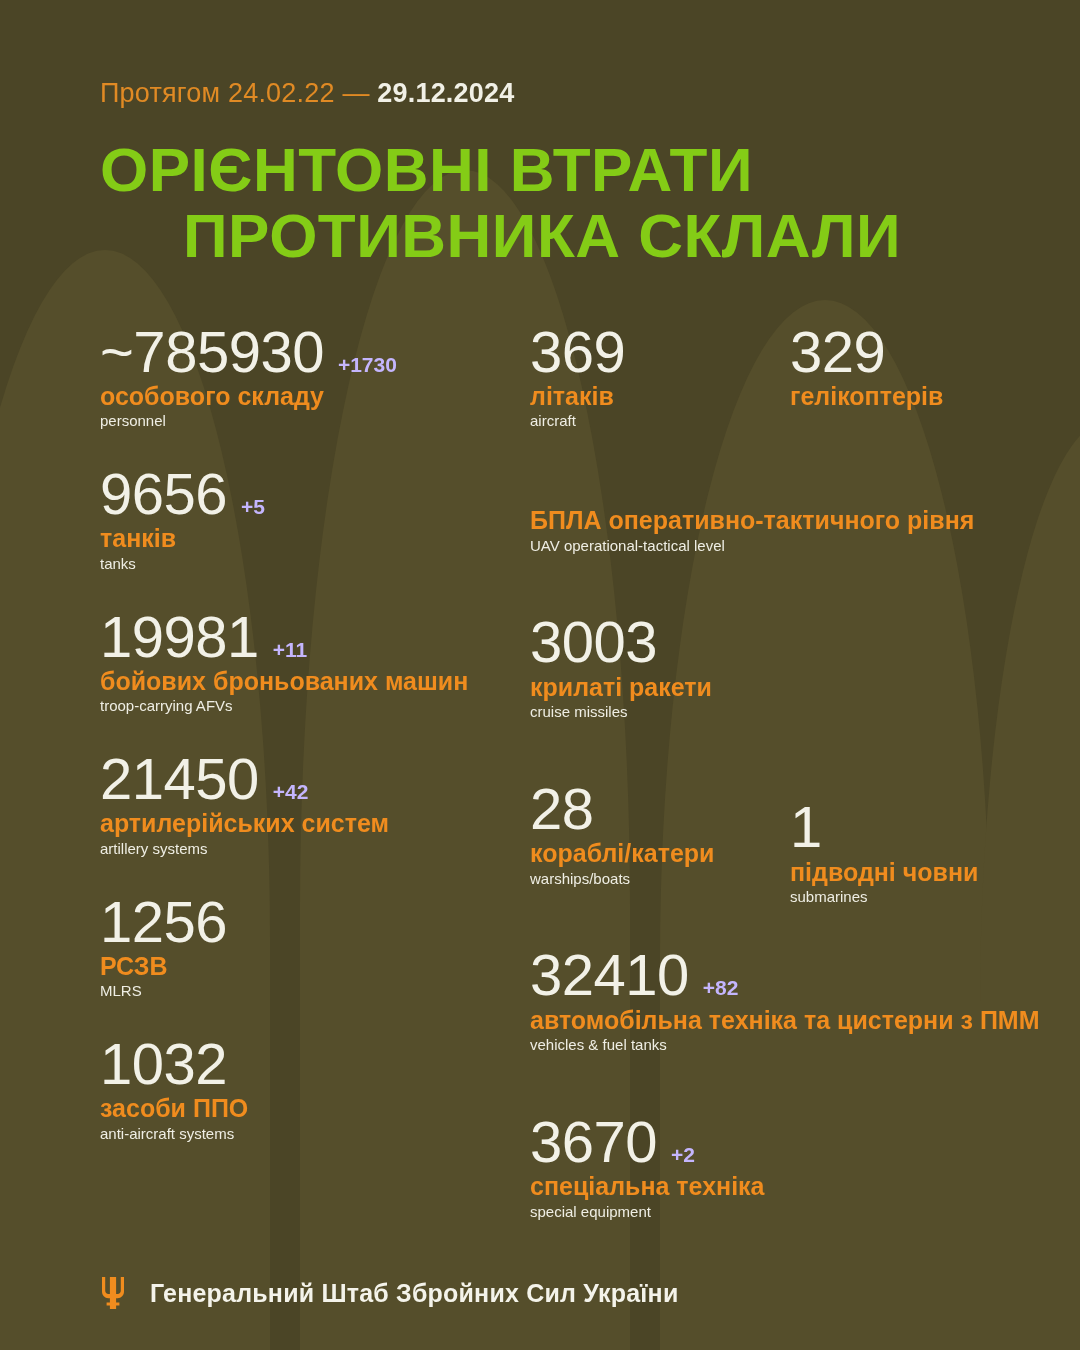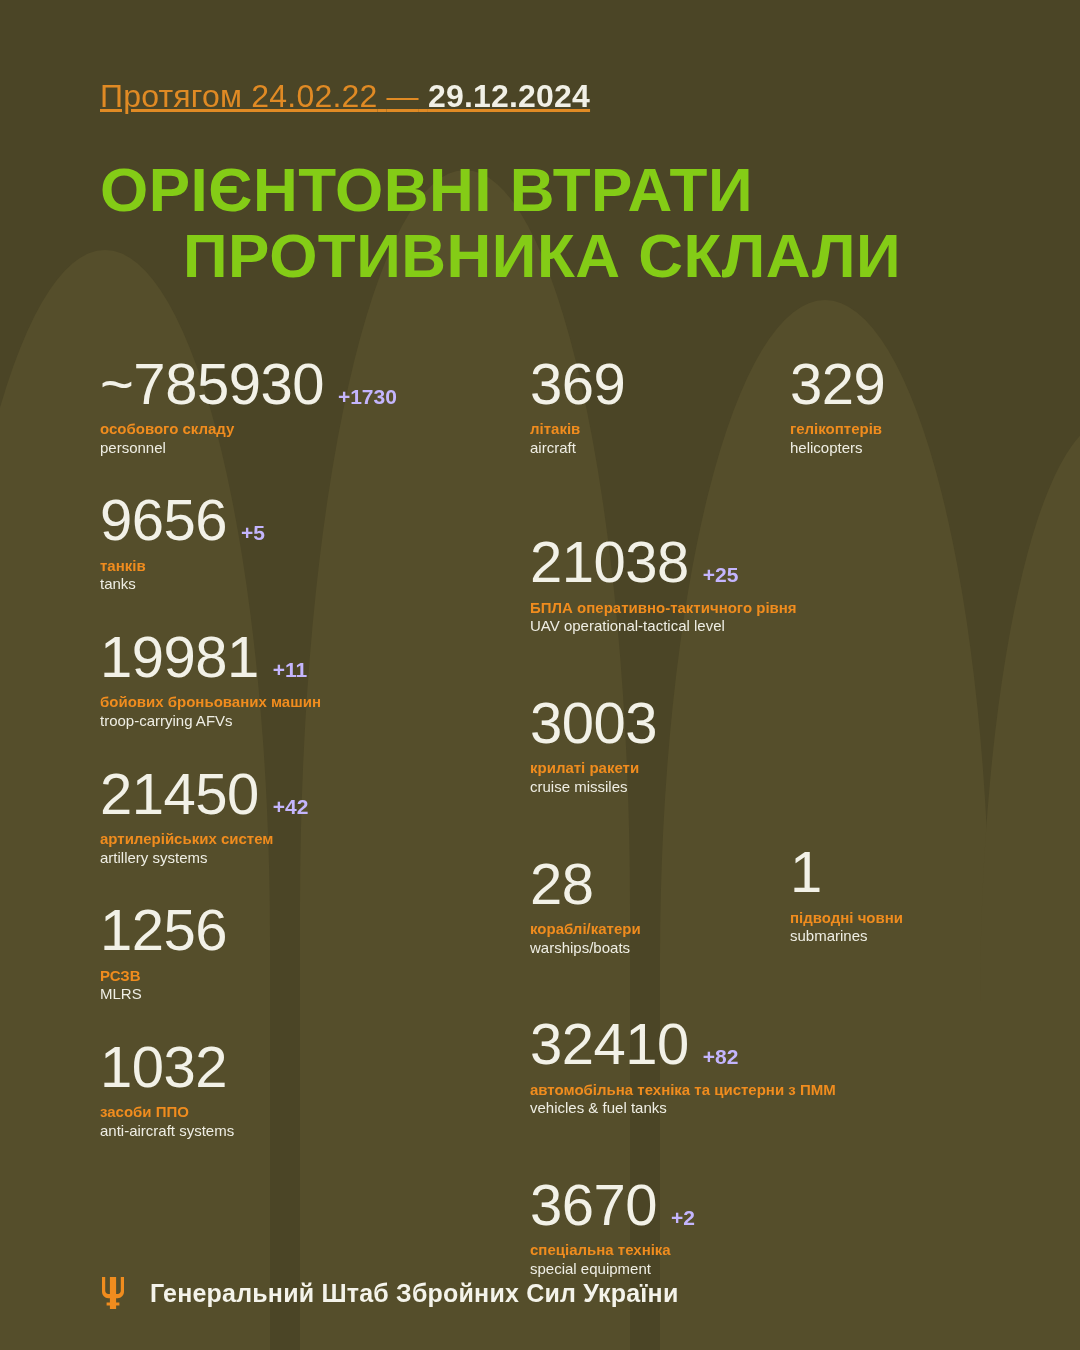--- a/index.html
+++ b/index.html
@@ -33,26 +33,25 @@
 
   .page {
     position: relative;
     width: 1080px;
     height: 1350px;
     box-sizing: border-box;
     padding: 78px 96px 0 100px;
   }
 
   .daterow {
-    font-size: 32px;
+    font-size: 27px;
     color: #e08a24;
     letter-spacing: 0.2px;
-    margin: 0 0 42px 0;
+    margin: 0 0 28px 0;
     white-space: nowrap;
-    text-decoration: underline;
   }
   .daterow .period { font-weight: 400; }
   .daterow .dash { font-weight: 400; }
   .daterow .date { font-weight: 700; color: #f1f0e6; }
 
   .title {
     font-size: 62px;
     line-height: 1.07;
     font-weight: 800;
     color: #84cc16;
@@ -61,21 +60,21 @@
     text-transform: uppercase;
   }
   .title .l2 { display: block; text-align: center; }
 
   .grid {
     position: relative;
     display: block;
   }
   .col {
     position: absolute;
-    top: 12px;
+    top: 0;
   }
   .col-left  { left: 0;   width: 420px; }
   .col-mid   { left: 430px; width: 260px; }
   .col-right { left: 690px; width: 290px; }
 
   .item { margin-bottom: 34px; }
   .numline {
     display: flex;
     align-items: baseline;
     gap: 14px;
@@ -88,24 +87,24 @@
     line-height: 1.04;
     letter-spacing: -0.5px;
   }
   .delta {
     font-size: 21px;
     font-weight: 700;
     color: #c4b5fd;
     line-height: 1;
   }
   .lbl-ua {
-    font-size: 15px;
+    font-size: 25px;
     font-weight: 700;
     color: #f08c1e;
-    margin-top: 6px;
+    margin-top: 0;
     line-height: 1.18;
     white-space: nowrap;
   }
   .lbl-en {
     font-size: 15px;
     font-weight: 400;
     color: #efeee4;
     line-height: 1.18;
     margin-top: 1px;
     white-space: nowrap;
@@ -220,24 +219,20 @@
       <div class="item">
         <div class="numline">
           <span class="num">369</span>
           <span class="delta"></span>
         </div>
         <div class="lbl-ua">літаків</div>
         <div class="lbl-en">aircraft</div>
       </div>
 
       <div class="item" style="margin-top:76px;">
-        <div class="numline">
-          <span class="num">21038</span>
-          <span class="delta">+25</span>
-        </div>
         <div class="lbl-ua">БПЛА оперативно-тактичного рівня</div>
         <div class="lbl-en">UAV operational-tactical level</div>
       </div>
 
       <div class="item" style="margin-top:58px;">
         <div class="numline">
           <span class="num">3003</span>
           <span class="delta"></span>
         </div>
         <div class="lbl-ua">крилаті ракети</div>
@@ -274,21 +269,20 @@
     </div>
 
     <div class="col col-right">
 
       <div class="item">
         <div class="numline">
           <span class="num">329</span>
           <span class="delta"></span>
         </div>
         <div class="lbl-ua">гелікоптерів</div>
-        <div class="lbl-en">helicopters</div>
       </div>
 
       <div class="item" style="margin-top:386px;">
         <div class="numline">
           <span class="num">1</span>
           <span class="delta"></span>
         </div>
         <div class="lbl-ua">підводні човни</div>
         <div class="lbl-en">submarines</div>
       </div>

